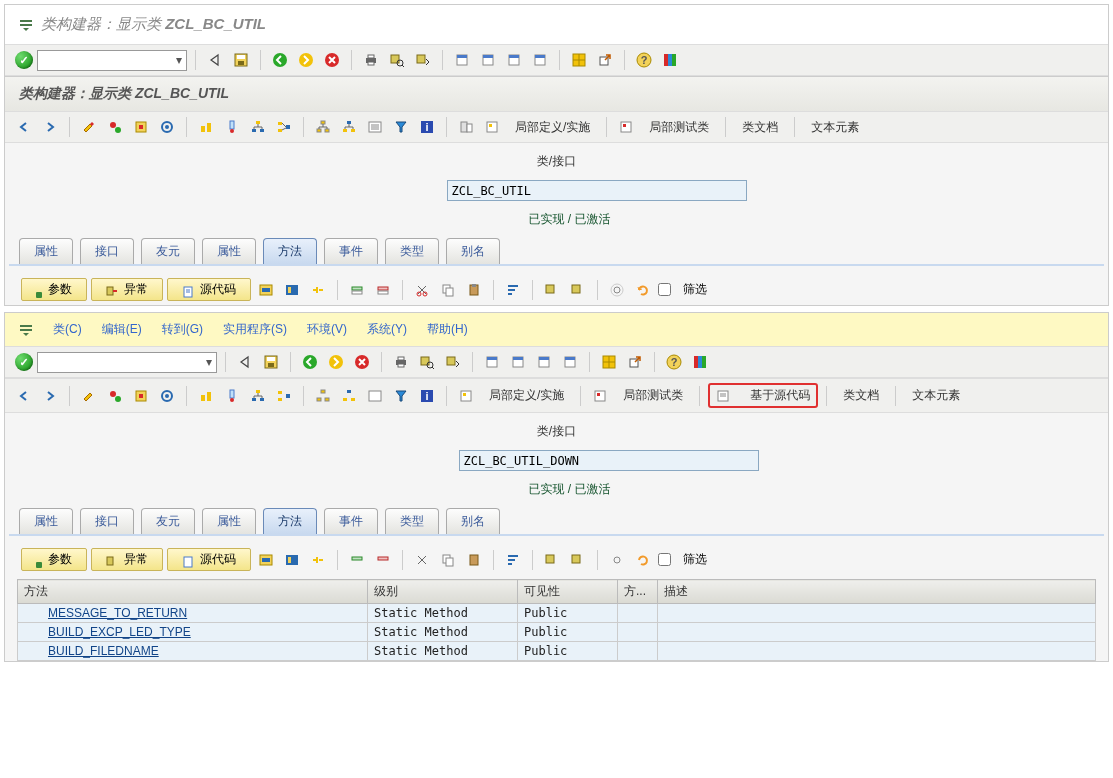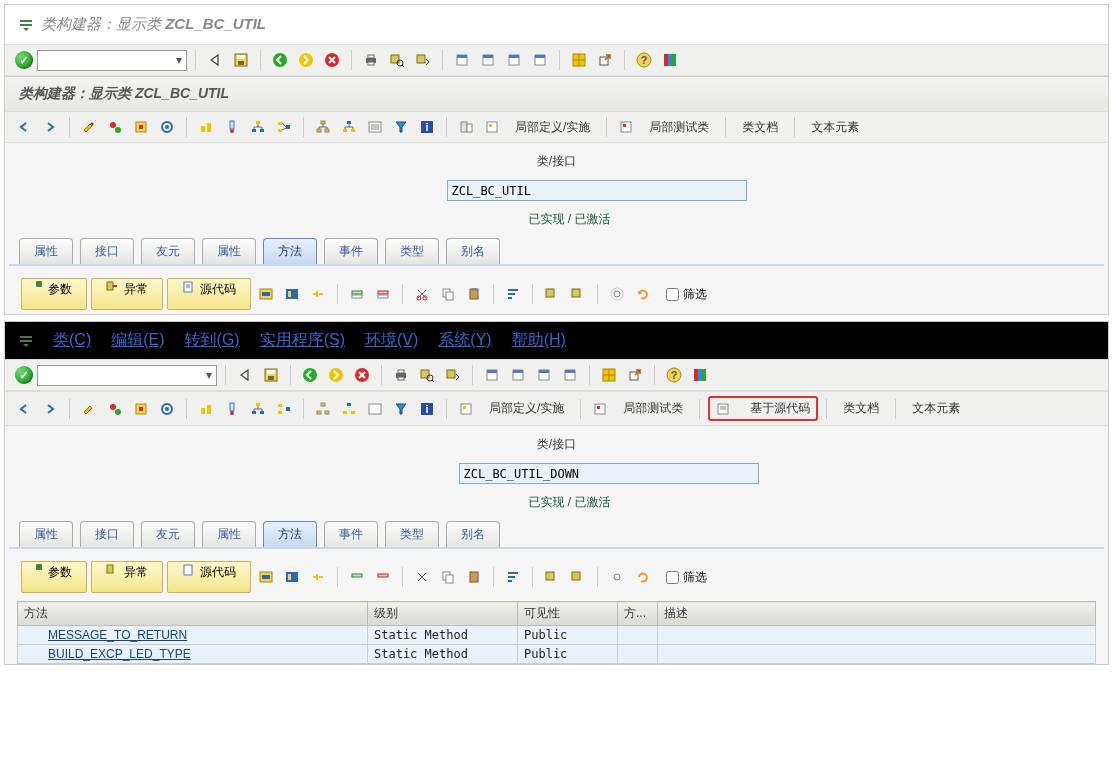--- a/index.html
+++ b/index.html
@@ -1,21 +1,21 @@
 <!DOCTYPE html>
 <html><head>
 <meta charset="utf-8">
 <style>
   * { box-sizing: border-box; margin: 0; padding: 0; font-family: "Microsoft YaHei", Arial, sans-serif; }
   body { background: #fff; font-size: 12px; }
   .panel { border: 1px solid #ccc; margin: 0; background: #f5f5f5; }
   .panel + .panel { margin-top: 0; }
   .title-bar { background: #fff; padding: 10px 14px; font-size: 15px; color: #888; font-style: italic; display: flex; align-items: center; gap: 8px; }
   .title-bar .ticon { width: 14px; height: 14px; display: inline-block; }
-  .menu-bar { padding: 8px 14px; display: flex; gap: 20px; color: #3366cc; font-size: 16px; background: #000000; text-decoration: underline; }
+  .menu-bar { padding: 8px 14px; display: flex; gap: 20px; color: #3366cc; font-size: 12px; background: #fef9c3; }
   .menu-bar span { cursor: pointer; }
   .std-toolbar { background: #f0f0ee; padding: 4px 10px; display: flex; align-items: center; gap: 4px; border-top: 1px solid #ddd; border-bottom: 1px solid #ddd; }
   .sep { width: 1px; height: 20px; background: #ccc; margin: 0 4px; }
   .tbtn { width: 22px; height: 22px; display: flex; align-items: center; justify-content: center; border: 1px solid transparent; border-radius: 2px; cursor: pointer; }
   .green-ok { width: 18px; height: 18px; border-radius: 50%; background: radial-gradient(circle at 30% 30%, #6eda6e, #0a8a0a); box-shadow: inset -1px -1px 2px rgba(0,0,0,.3); display: flex; align-items: center; justify-content: center; }
   .green-ok::after { content:"✓"; color:#fff; font-size:11px; font-weight:bold; }
   .dropdown-field { width: 150px; height: 21px; background: #fff; border: 1px solid #999; position: relative; }
   .dropdown-field::after { content:"▾"; position:absolute; right:4px; top:2px; color:#555; }
   .sub-title { background: linear-gradient(#f3f3f0,#e7e7e2); padding: 8px 14px; font-size: 14px; font-style: italic; font-weight: bold; color: #555; border-top:1px solid #ccc; }
   .app-toolbar { background: #f0f0ee; padding: 4px 8px; display: flex; align-items: center; gap: 4px; border-top: 1px solid #ddd; border-bottom: 1px solid #ddd; flex-wrap: wrap; }
@@ -23,23 +23,23 @@
   .highlight-box { border: 2px solid #e03030; border-radius: 3px; padding: 2px 6px; display: flex; align-items: center; gap: 20px; }
   .field-row { padding: 10px 14px; display: flex; align-items: center; gap: 10px; flex-direction: column; }
   .field-row label { color: #333; }
   .text-input { height: 21px; background: #e9f2f9; border: 1px solid #8aa8c2; padding: 1px 4px; font-family: Consolas, monospace; font-size: 12px; width: 300px; }
   .status { color: #14532d; margin-left: 26px; }
   .tab-strip { display: flex; align-items: flex-end; padding: 0 14px; gap: 8px; }
   .tab { padding: 4px 14px; border: 1px solid #aaa; background: linear-gradient(#fdfdfd,#e4e4e0); color: #3a5a9a; border-bottom: none; border-radius: 4px 4px 0 0; margin-right: -1px; cursor: pointer; position: relative; }
   .tab.active { background: linear-gradient(#e8f0fb,#c8d9ef); color: #1a3a6a; font-weight: normal; z-index: 2; border-color: #6a8ab8; }
   .tab-body { border-top: 2px solid #c8d9ef; margin: 0 4px; padding: 8px 8px 0 8px; }
   .inner-toolbar { display: flex; align-items: center; gap: 4px; padding: 4px 4px; }
-  .yellow-btn { display: flex; align-items: flex-start; gap: 6px; background: linear-gradient(#fff7cc,#f4e58a); border: 1px solid #c9b45a; border-radius: 2px; padding: 2px 14px; height: 32px; cursor: pointer; }
+  .yellow-btn { display: flex; align-items: flex-end; gap: 6px; background: linear-gradient(#fff7cc,#f4e58a); border: 1px solid #c9b45a; border-radius: 2px; padding: 2px 14px; height: 23px; cursor: pointer; }
   .yellow-btn .dot { width: 6px; height: 6px; background: #3a8a3a; border-radius: 1px; }
-  .checkbox-row { display: flex; align-items: center; gap: 4px; margin-left: 8px; }
+  .checkbox-row { display: flex; align-items: center; gap: 12px; margin-left: 0; }
   .methods-table { width: 100%; border-collapse: collapse; margin-top: 4px; }
   .methods-table th { background: linear-gradient(#efefec,#dadad3); border: 1px solid #bbb; padding: 3px 6px; text-align: left; font-weight: normal; color: #333; }
   .methods-table td { border: 1px solid #ccc; padding: 2px 6px; background: #e9f2f9; font-family: Consolas, monospace; font-size: 12px; color: #114488; }
   .methods-table td.plain { color: #222; }
   .methods-table td.underline span { text-decoration: underline; margin-left: 24px; }
   svg { display: block; }
 </style>
 </head>
 <body>
 
@@ -816,16 +816,23 @@
             <td class="plain"></td>
             <td class="plain"></td>
           </tr>
           <tr>
             <td class="underline"><span>BUILD_EXCP_LED_TYPE</span></td>
             <td class="plain">Static Method</td>
             <td class="plain">Public</td>
             <td class="plain"></td>
             <td class="plain"></td>
           </tr>
+          <tr>
+            <td class="underline"><span>BUILD_FILEDNAME</span></td>
+            <td class="plain">Static Method</td>
+            <td class="plain">Public</td>
+            <td class="plain"></td>
+            <td class="plain"></td>
+          </tr>
         </tbody>
     </table>
   </div>
 </div>
 
 </body></html>

